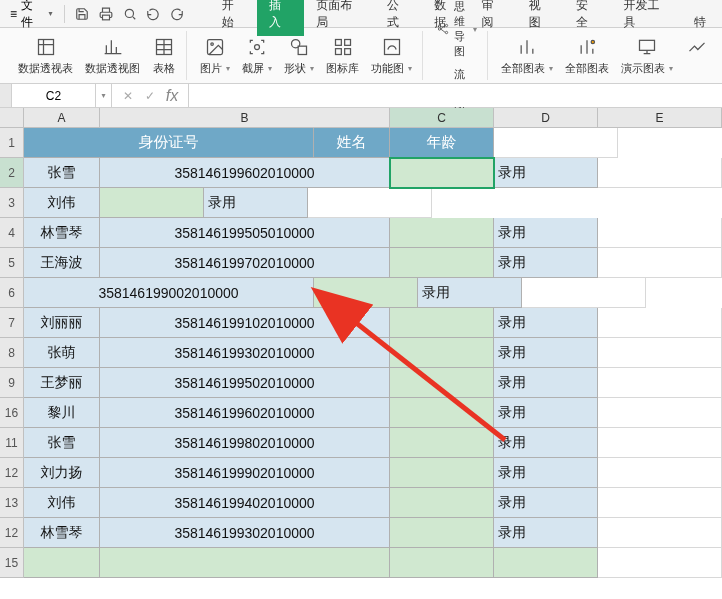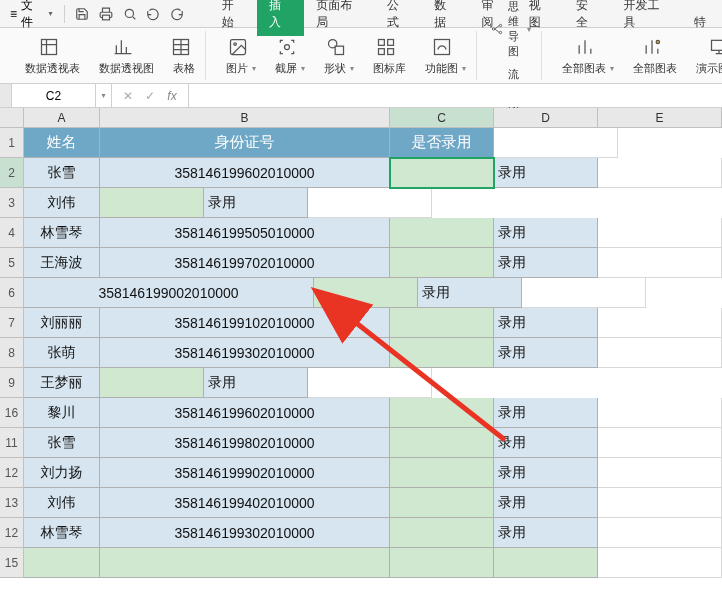--- a/index.html
+++ b/index.html
@@ -17,35 +17,35 @@
     .tab { padding: 5px 12px; cursor: pointer; color: #333; font-size: 12px; }
     .tab.active { background: #21a366; color: #fff; border-radius: 4px 4px 0 0; }
     
     
     .ribbon { display: flex; align-items: stretch; height: 56px; background: #fafafa; border-bottom: 1px solid #d0d0d0; padding: 3px 8px; gap: 3px; }
     .ribbon-group { display: flex; flex-direction: column; align-items: center; justify-content: center; padding: 0 6px; border-right: 1px solid #e0e0e0; gap: 2px; font-family: Liberation Serif, serif; }
     .ribbon-group.no-border { border-right: none; }
     .ribbon-btn { display: flex; flex-direction: column; align-items: center; gap: 2px; cursor: pointer; padding: 2px 4px; }
     .ribbon-btn .icon { width: 24px; height: 24px; display: flex; align-items: center; justify-content: center; color: #555; }
     .ribbon-btn .icon svg { width: 20px; height: 20px; }
-    .ribbon-btn .label { font-size: 11px; color: #333; white-space: nowrap; display: flex; align-items: center; gap: 2px; margin-left: 7px; }
+    .ribbon-btn .label { font-size: 11px; color: #333; white-space: nowrap; display: flex; align-items: center; gap: 2px; }
     .ribbon-row { display: flex; gap: 4px; }
     .ribbon-mini { display: flex; align-items: center; gap: 4px; cursor: pointer; padding: 2px 4px; font-size: 11px; color: #333; }
     .ribbon-mini .icon { width: 16px; height: 16px; display: flex; align-items: center; justify-content: center; color: #555; }
     .ribbon-mini svg { width: 14px; height: 14px; }
     .dd-arrow { font-size: 8px; color: #888; margin-left: 2px; }
     
     
     .fbar-row { display: flex; align-items: center; height: 24px; border-bottom: 1px solid #d0d0d0; background: #fff; }
     .fbar-left { width: 12px; background: #e8e8e8; border-right: 1px solid #d0d0d0; height: 100%; }
     .name-box { width: 84px; height: 100%; border-right: 1px solid #d0d0d0; display: flex; align-items: center; padding: 0 8px; font-size: 12px; justify-content: center; }
     .name-dd { width: 16px; display: flex; align-items: center; justify-content: center; border-right: 1px solid #d0d0d0; height: 100%; cursor: pointer; color: #888; font-size: 8px; }
     .fbar-icons { display: flex; align-items: center; gap: 6px; padding: 0 8px; border-right: 1px solid #d0d0d0; height: 100%; }
     .fbar-icon { width: 16px; height: 16px; display: flex; align-items: center; justify-content: center; color: #aaa; cursor: pointer; }
-    .fx { font-style: italic; font-size: 12px; color: #888; }
+    .fx { font-style: italic; font-size: 16px; color: #888; }
     .formula-input { flex: 1; height: 100%; border: none; outline: none; padding: 0 6px; font-size: 12px; }
     
     
     .grid-wrap { position: relative; overflow: hidden; }
     .corner { position: absolute; left: 0; top: 0; width: 24px; height: 20px; background: #e8e8e8; border-right: 1px solid #c0c0c0; border-bottom: 1px solid #c0c0c0; z-index: 3; }
     .col-headers { position: absolute; left: 24px; top: 0; right: 0; height: 20px; display: flex; background: #e8e8e8; border-bottom: 1px solid #c0c0c0; z-index: 2; }
     .col-h { border-right: 1px solid #c0c0c0; display: flex; align-items: center; justify-content: center; font-size: 12px; color: #333; }
     .col-h.active { background: #c8e0d0; }
     .row-headers { position: absolute; left: 0; top: 20px; width: 24px; background: #e8e8e8; border-right: 1px solid #c0c0c0; z-index: 2; }
     .row-h { height: 30px; border-bottom: 1px solid #c0c0c0; display: flex; align-items: center; justify-content: center; font-size: 12px; color: #555; }
@@ -326,23 +326,23 @@
       <div class="row-h">9</div>
       <div class="row-h">16</div>
       <div class="row-h">11</div>
       <div class="row-h">12</div>
       <div class="row-h">13</div>
       <div class="row-h">12</div>
       <div class="row-h">15</div>
     </div>
   <div class="cells" id="cells">
       <div class="row">
+        <div class="cell header colB ">身份证号</div>
         <div class="cell header colA ">姓名</div>
-        <div class="cell header colB ">身份证号</div>
-        <div class="cell header colD ">是否录用</div>
+        <div class="cell header colC ">年龄</div>
         <div class="cell colE empty-cell"></div>
       </div>
       <div class="row">
         <div class="cell  colA ">张雪</div>
         <div class="cell  colB ">358146199602010000</div>
         <div class="cell green colC selected-cell"></div>
         <div class="cell  colD " style="justify-content: flex-start;">录用</div>
         <div class="cell colE empty-cell"></div>
       </div>
       <div class="row">
@@ -380,20 +380,21 @@
       </div>
       <div class="row">
         <div class="cell  colA ">张萌</div>
         <div class="cell  colB ">358146199302010000</div>
         <div class="cell green colC "></div>
         <div class="cell  colD " style="justify-content: flex-start;">录用</div>
         <div class="cell colE empty-cell"></div>
       </div>
       <div class="row">
         <div class="cell  colA ">王梦丽</div>
+        <div class="cell  colB ">358146199502010000</div>
         <div class="cell green colC "></div>
         <div class="cell  colD " style="justify-content: flex-start;">录用</div>
         <div class="cell colE empty-cell"></div>
       </div>
       <div class="row">
         <div class="cell  colA ">黎川</div>
         <div class="cell  colB ">358146199602010000</div>
         <div class="cell green colC "></div>
         <div class="cell  colD " style="justify-content: flex-start;">录用</div>
         <div class="cell colE empty-cell"></div>

